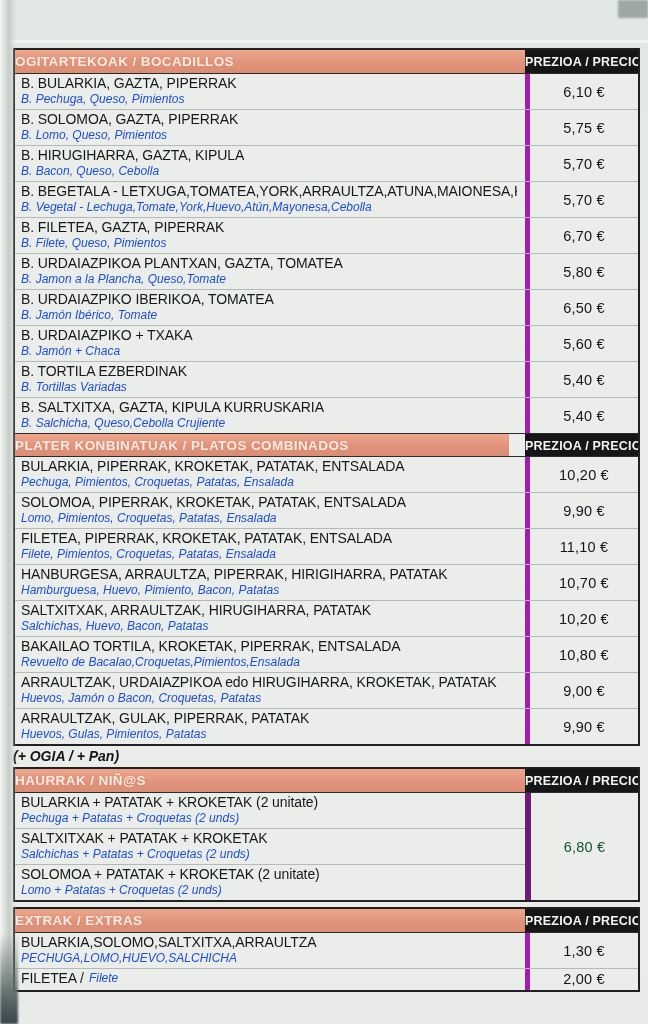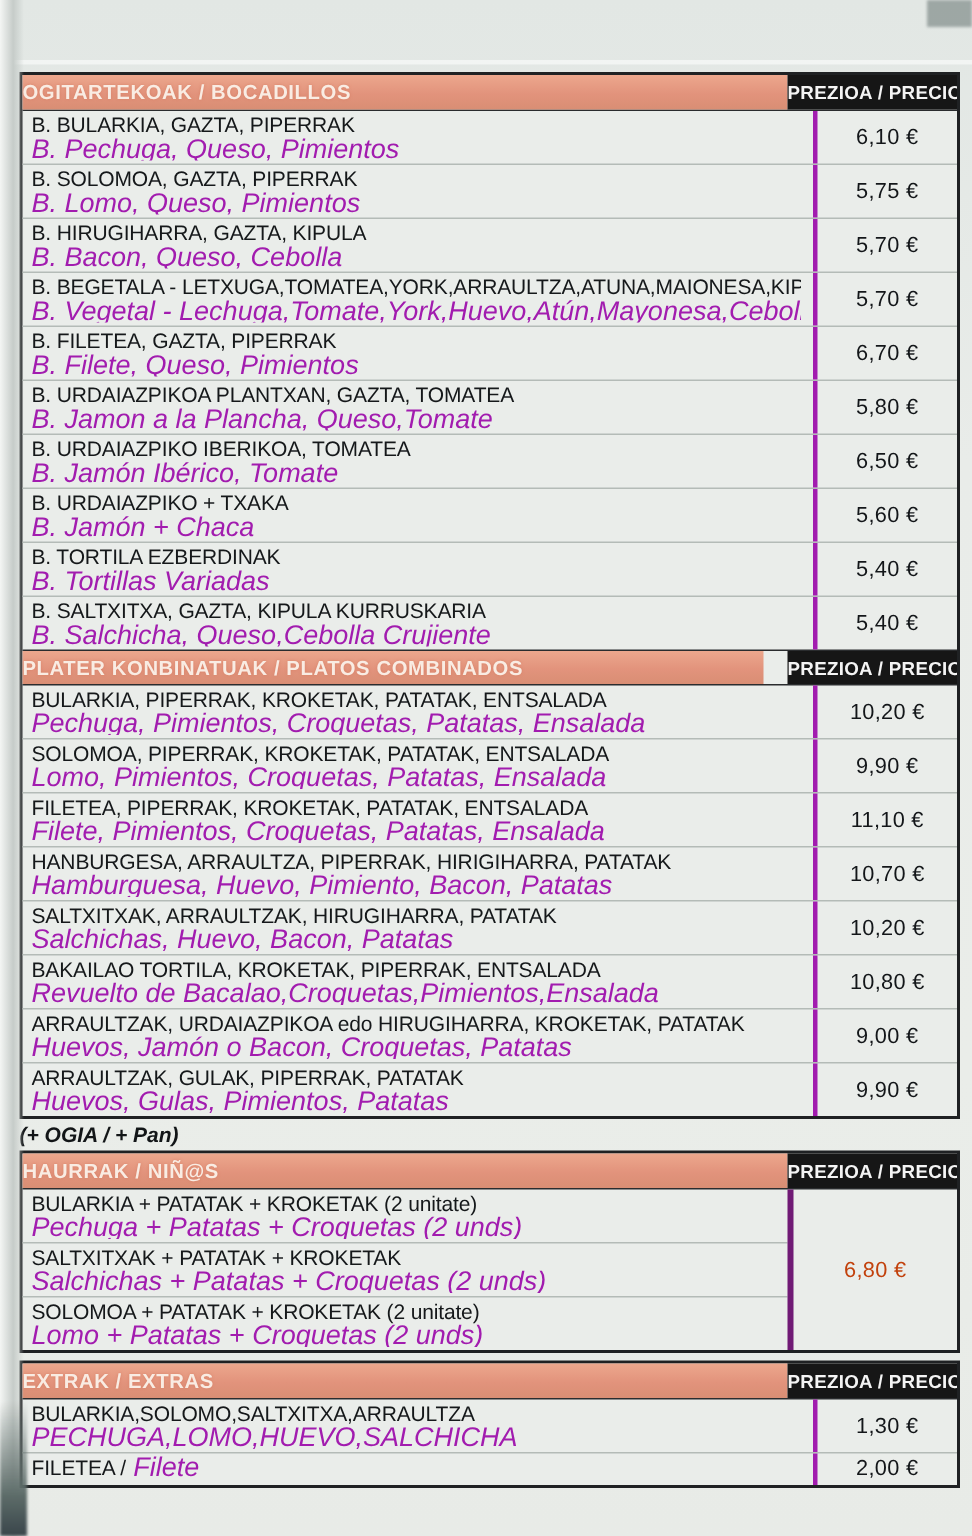--- a/index.html
+++ b/index.html
@@ -69,41 +69,41 @@
   }
 
   .row { display: flex; }
   .row + .row { border-top: 1px solid #b4bbb7; }
   .cell-item { flex: 1; padding: 1px 8px 2px 6px; min-width: 0; }
   .eu {
     display: block; font-size: 14px; line-height: 16.5px;
     color: #15181a; letter-spacing: -0.1px; white-space: nowrap; overflow: hidden;
   }
   .es {
-    display: block; font-size: 18px; line-height: 15.5px;
-    font-style: italic; color: #a21caf; white-space: nowrap; overflow: hidden;
+    display: block; font-size: 12px; line-height: 15.5px;
+    font-style: italic; color: #1d4ed8; white-space: nowrap; overflow: hidden;
   }
   .cell-price {
-    width: 96px;
-    border-left: 3px solid #a21caf;
+    width: 113px;
+    border-left: 5px solid #a21caf;
     display: flex; align-items: center; justify-content: center;
     font-size: 14.5px; color: #131619; letter-spacing: .2px;
   }
   .row.inline .cell-item { display: flex; align-items: center; gap: 5px; }
   .row.inline .eu, .row.inline .es { line-height: 17.5px; }
 
   
   .rows-merged { display: flex; }
   .rows-left { flex: 1; min-width: 0; }
   .rows-left .row + .row { border-top: 1px solid #b4bbb7; }
   .merged-price {
     width: 113px;
-    border-left: 4px solid #701a75;
+    border-left: 6px solid #701a75;
     display: flex; align-items: center; justify-content: center;
-    font-size: 14.5px; color: #c2410c; letter-spacing: .2px;
+    font-size: 14.5px; color: #14532d; letter-spacing: .2px;
   }
 
   .bread-note {
     text-align: left;
     font-weight: bold; font-style: italic;
     font-size: 14px; color: #121517;
     padding: 2px 0 3px 0;
   }
   .gap { height: 5px; }
 </style>

